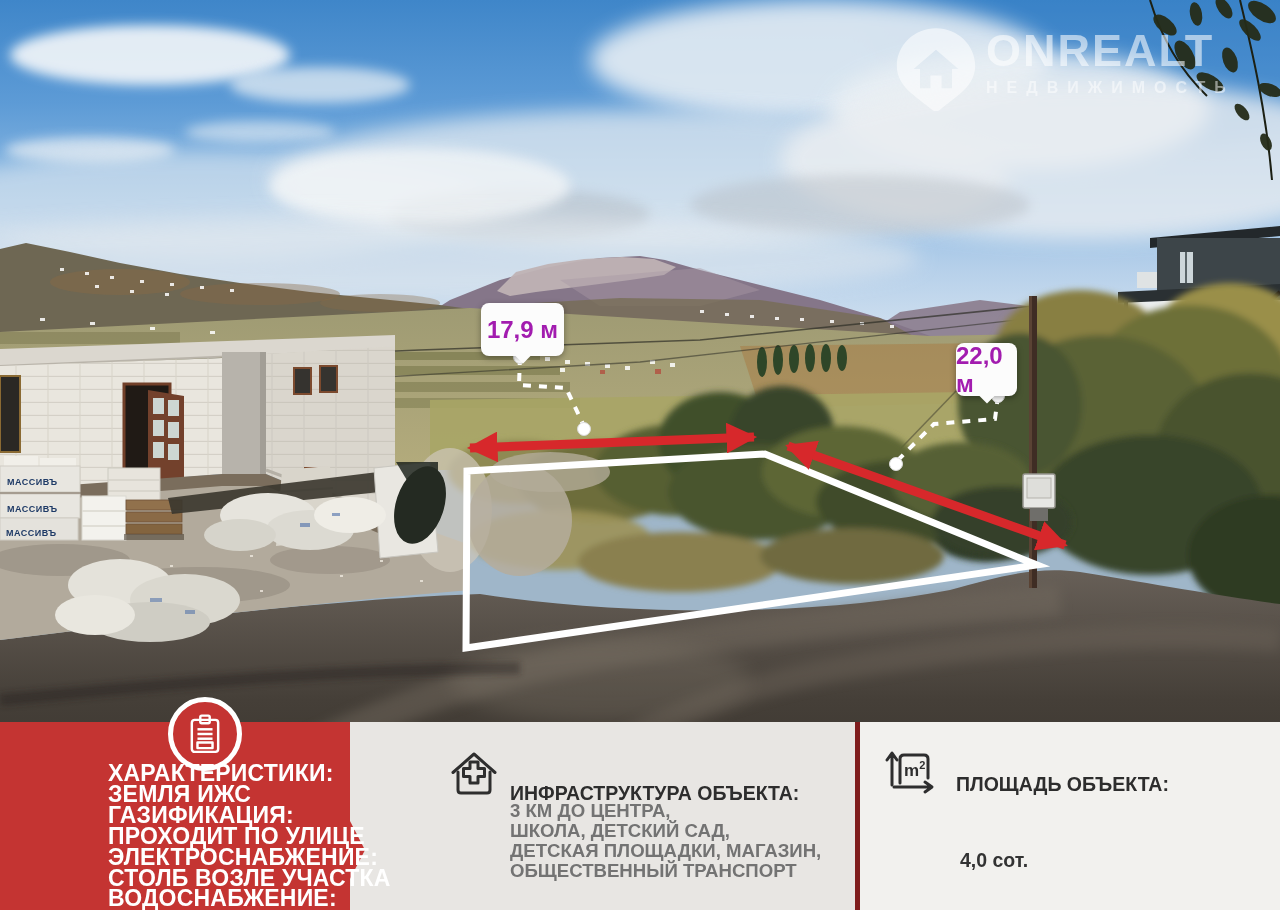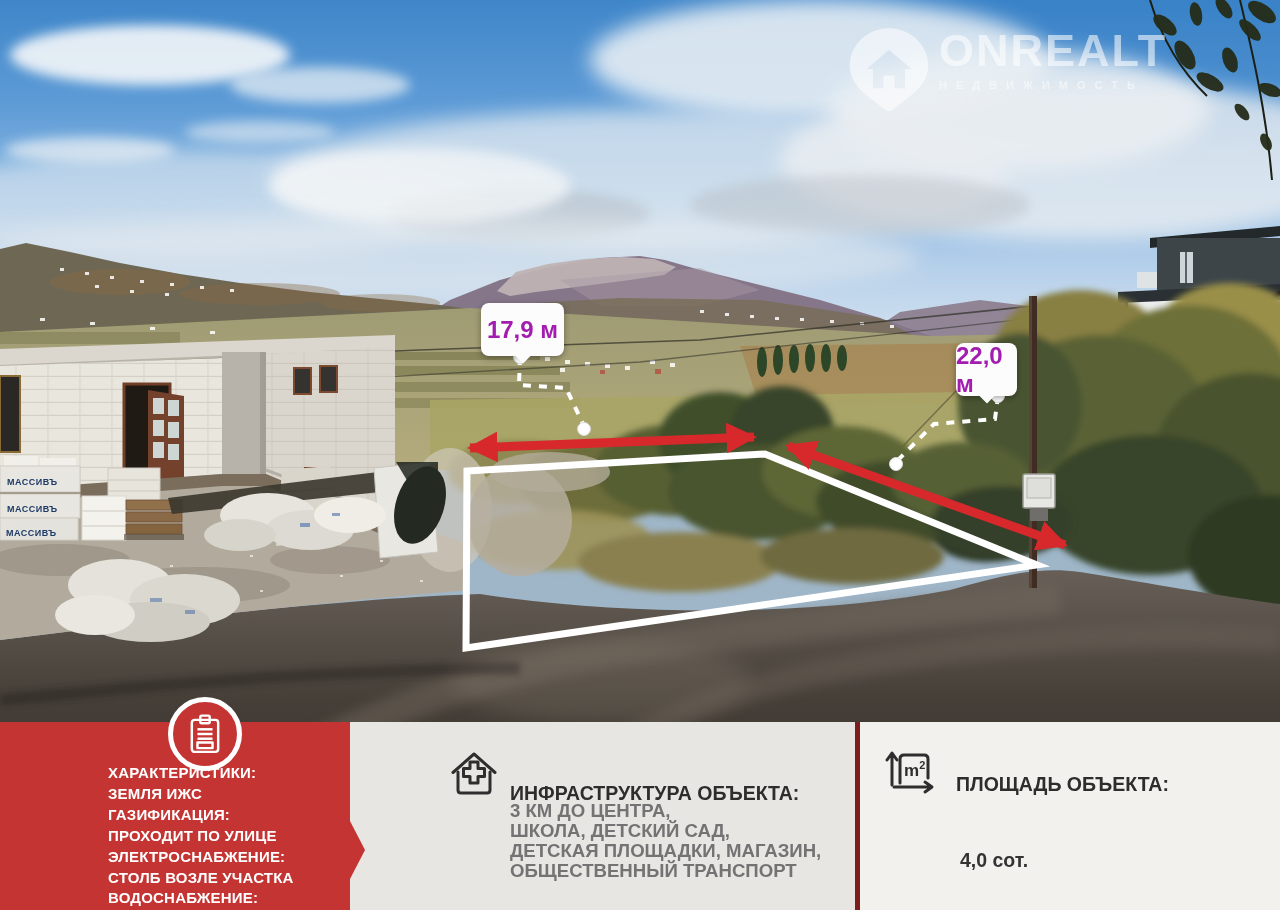--- a/index.html
+++ b/index.html
@@ -11,33 +11,33 @@
   
   .bubble{position:absolute;background:#fcfcfc;border-radius:8px;box-shadow:0 2px 6px rgba(0,0,0,.35);
           display:flex;align-items:center;justify-content:center;
           font-weight:bold;font-size:24px;color:#a21caf;z-index:30;}
   .bubble::after{content:"";position:absolute;left:50%;bottom:-5px;width:12px;height:12px;background:#fcfcfc;
           transform:translateX(-50%) rotate(45deg);}
   .bubble-1{left:481px;top:303px;width:83px;height:53px;}
   .bubble-2{left:956px;top:343px;width:61px;height:53px;}
 
   
-  .wm{position:absolute;left:849px;top:27px;display:flex;align-items:flex-start;z-index:40;justify-content:space-between;}
+  .wm{position:absolute;left:896px;top:27px;display:flex;align-items:flex-start;z-index:40;justify-content:space-between;}
   .wm-text{margin-left:10px;}
   .wm-brand{font-weight:bold;font-size:45px;line-height:48px;letter-spacing:2px;color:rgba(255,255,255,.57);}
-  .wm-tag{font-size:11px;letter-spacing:9px;color:rgba(255,255,255,.5);margin-top:4px;font-weight:bold;}
+  .wm-tag{font-size:16px;letter-spacing:9px;color:rgba(255,255,255,.5);margin-top:4px;font-weight:bold;}
 
   
   .panel-red{position:absolute;left:0;top:722px;width:350px;height:188px;background:#c43432;z-index:50;}
   .red-point{position:absolute;left:350px;top:821px;width:0;height:0;z-index:51;
              border-top:29px solid transparent;border-bottom:29px solid transparent;border-left:15px solid #c43432;}
   .badge{position:absolute;left:168px;top:697px;width:74px;height:74px;border-radius:50%;
          background:#c43432;border:5px solid #fff;display:flex;align-items:center;justify-content:center;z-index:52;}
   .char-lines{position:absolute;left:108px;top:763px;z-index:53;color:#fff;font-weight:bold;
-              font-size:15px;line-height:20.9px;white-space:nowrap;letter-spacing:.2px;}
+              font-size:23px;line-height:20.9px;white-space:nowrap;letter-spacing:.2px;}
   .panel-mid{position:absolute;left:350px;top:722px;width:505px;height:188px;background:#e8e6e3;z-index:50;}
   .panel-right{position:absolute;left:855px;top:722px;width:506px;height:188px;background:#f2f1ee;
                border-left:5px solid #7f1d1d;z-index:50;}
   .p-title{position:absolute;font-weight:bold;font-size:19.5px;color:#2d2d2d;white-space:nowrap;}
   .mid-icon{position:absolute;left:100px;top:29px;}
   .mid-title{left:160px;top:60px;text-align:center;}
   .mid-lines{position:absolute;left:160px;top:79px;font-weight:bold;font-size:18.6px;line-height:20px;
              color:#737373;white-space:nowrap;}
   .right-icon{position:absolute;left:24px;top:22px;}
   .right-title{left:96px;top:51px;}

